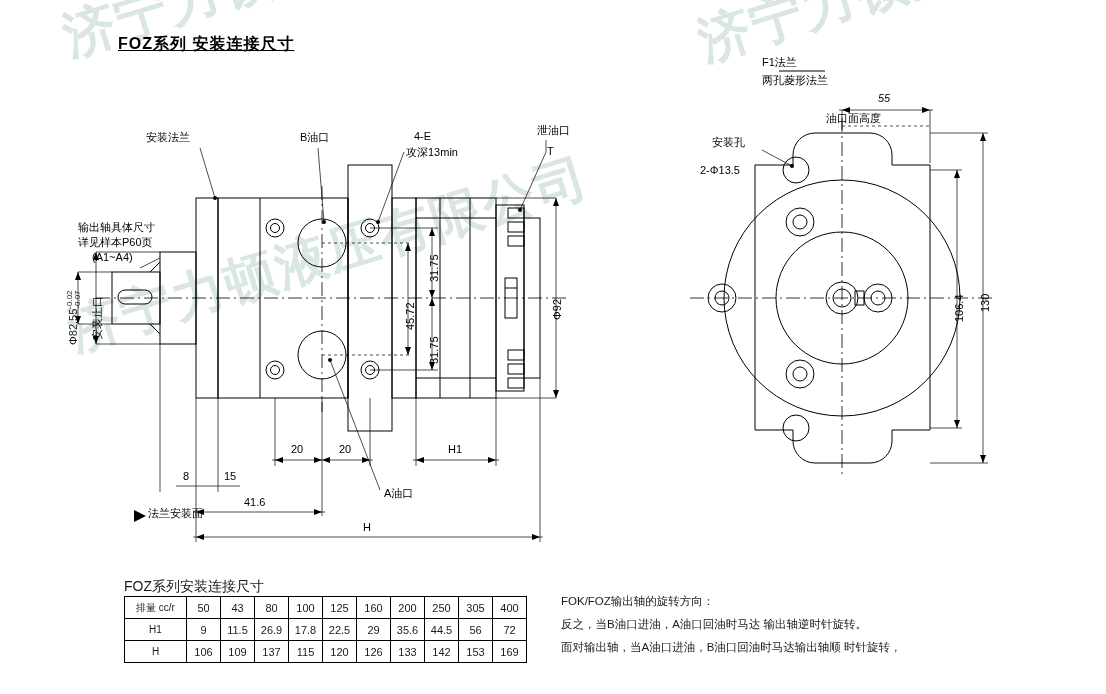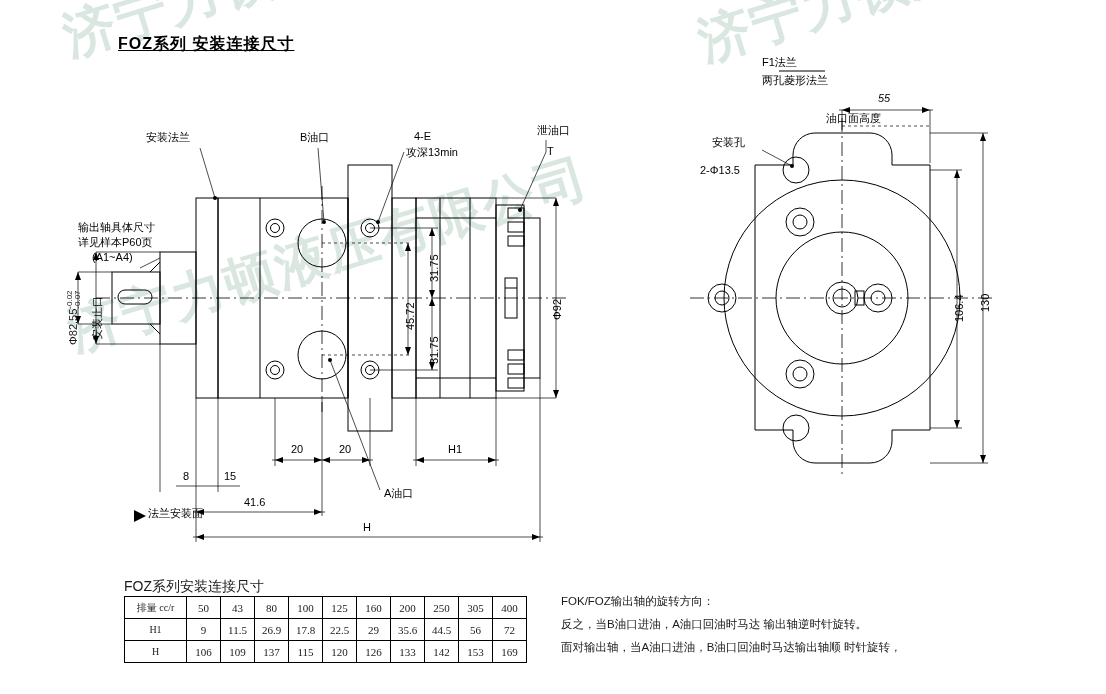--- a/index.html
+++ b/index.html
@@ -45,21 +45,21 @@
     color:#000;
   }
   .u { text-decoration:underline; }
 
   
   .tbl-cap { position:absolute; font-size:14px; }
   table.dims {
     position:absolute;
     border-collapse:collapse;
     font-size:11px;
-    font-family:Liberation Serif, serif;
+    font-family:Liberation Sans, sans-serif;
     padding-left:43px;
   }
   table.dims td {
     border:1px solid #000;
     text-align:center;
     padding:3px 4px;
     height:22px;
     min-width:34px;
   }
   table.dims td.hdr { min-width:62px; font-size:10px; }

